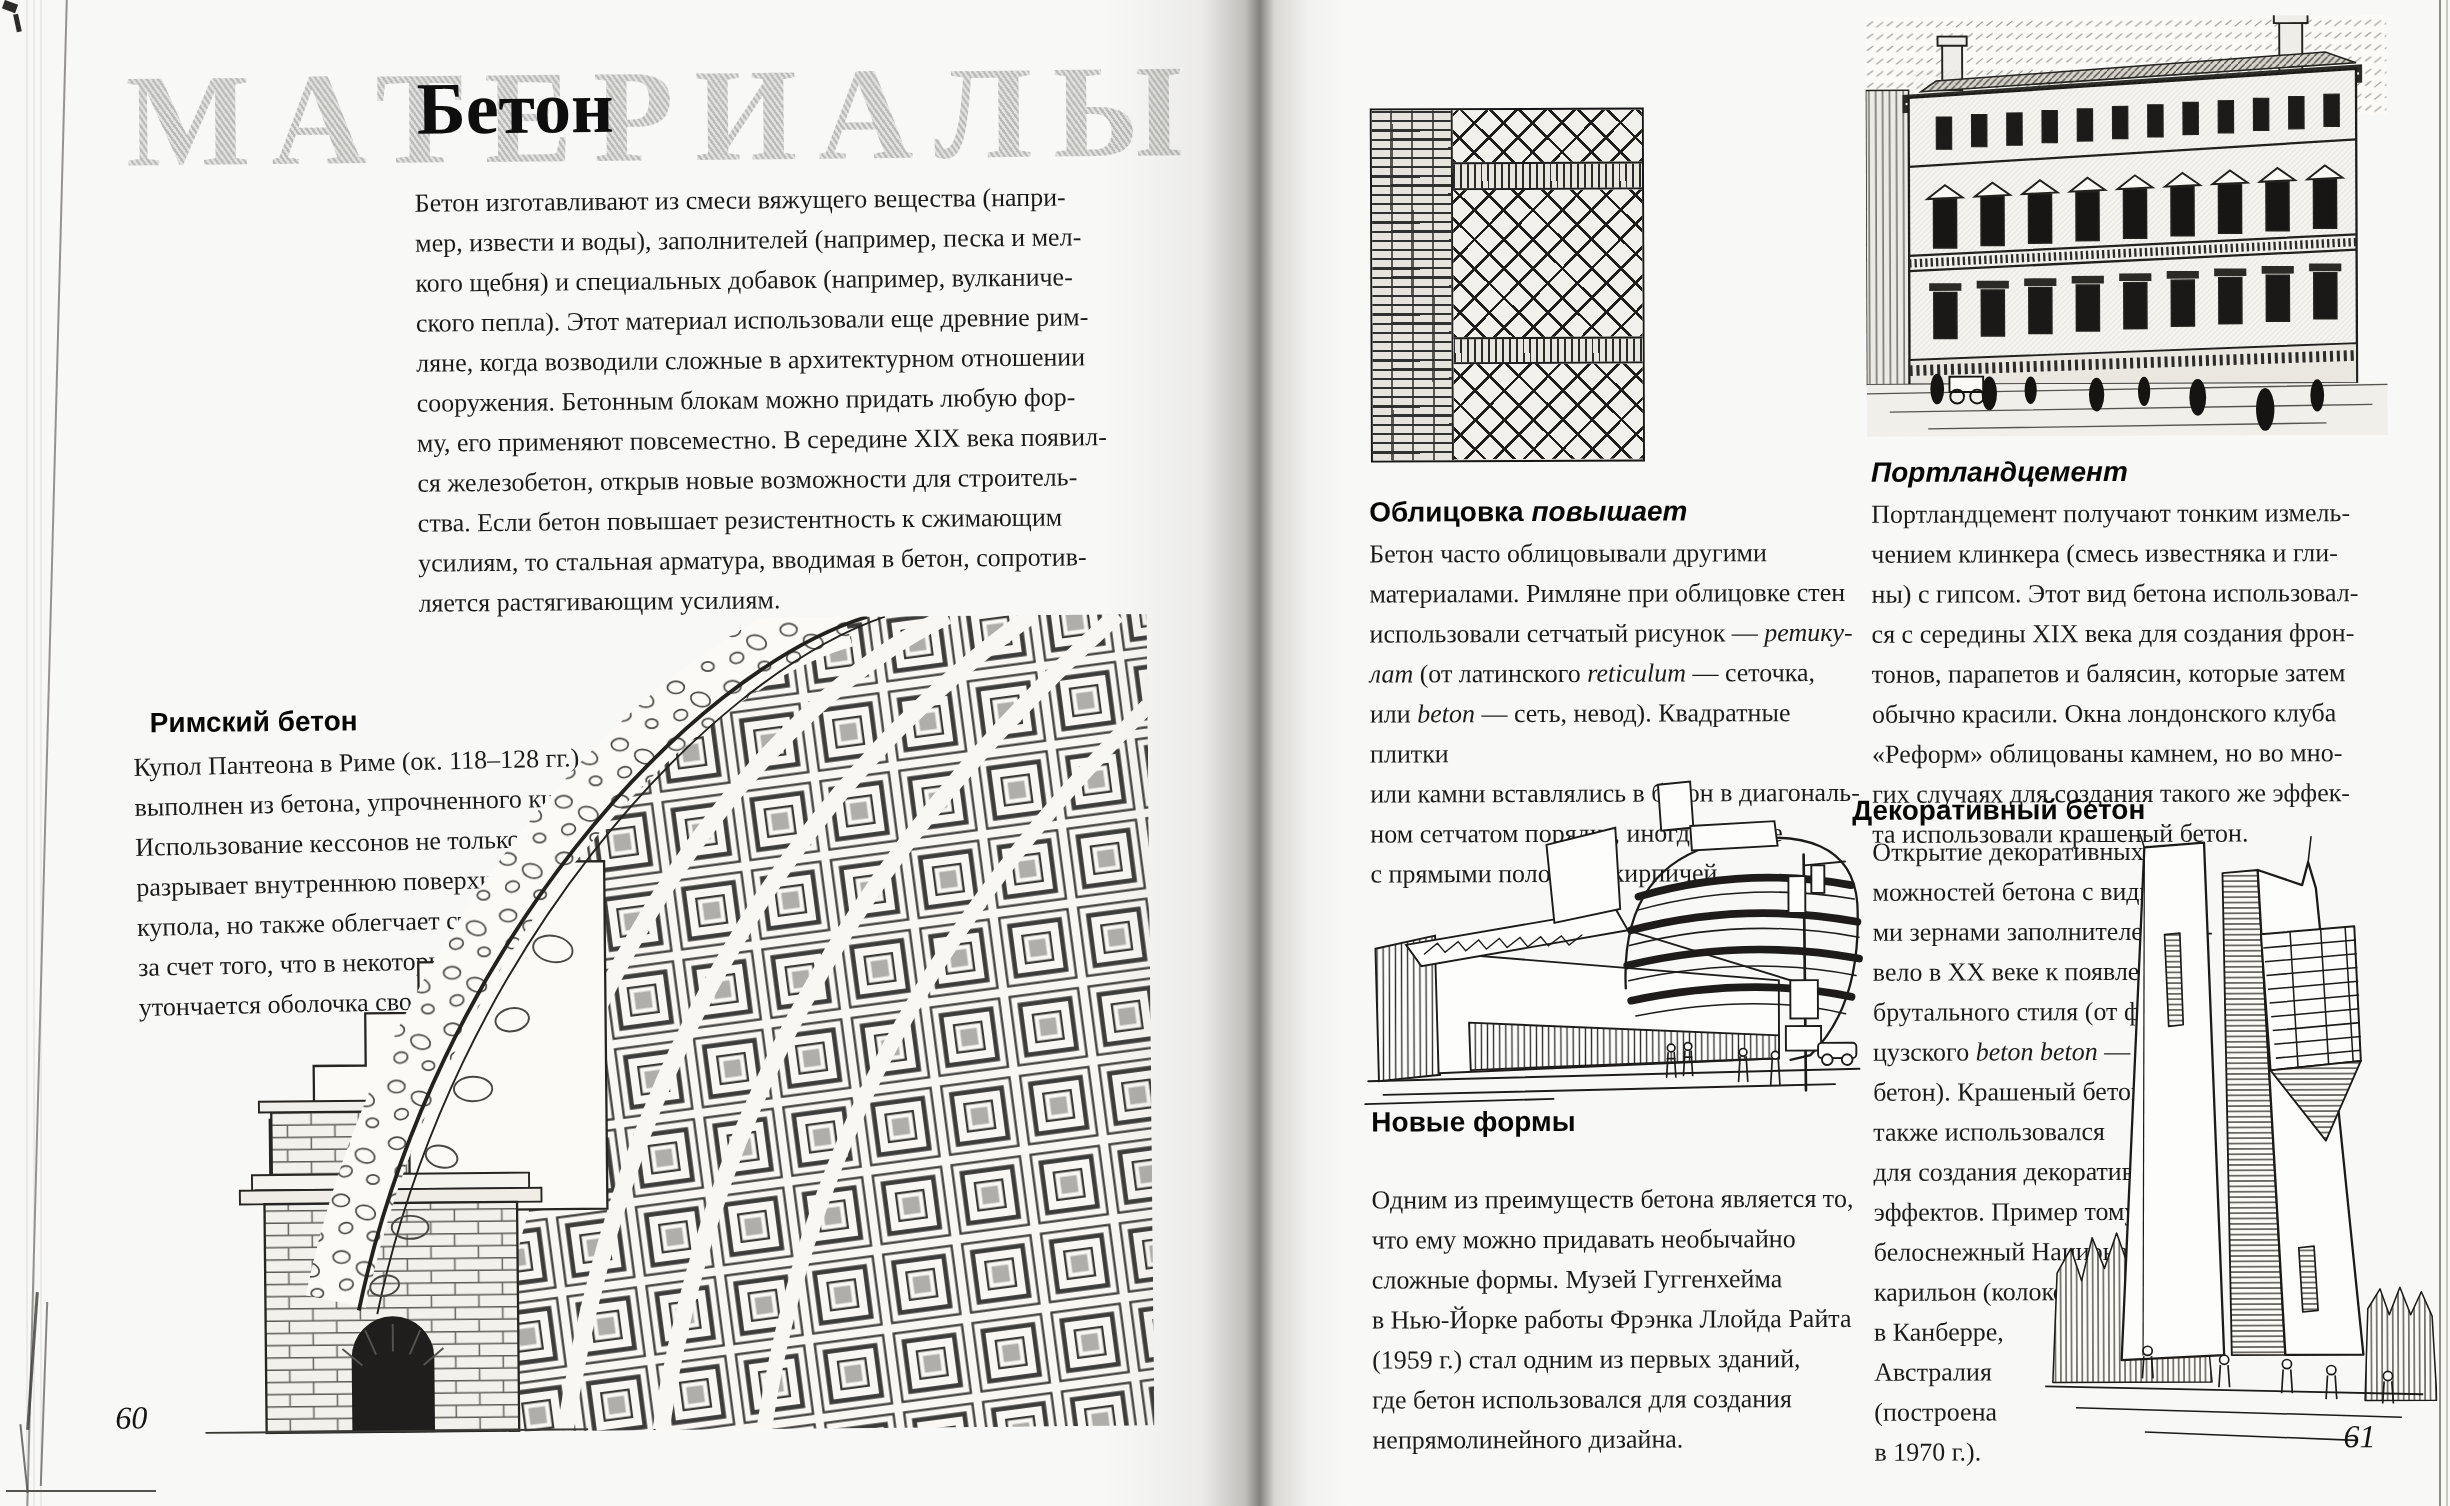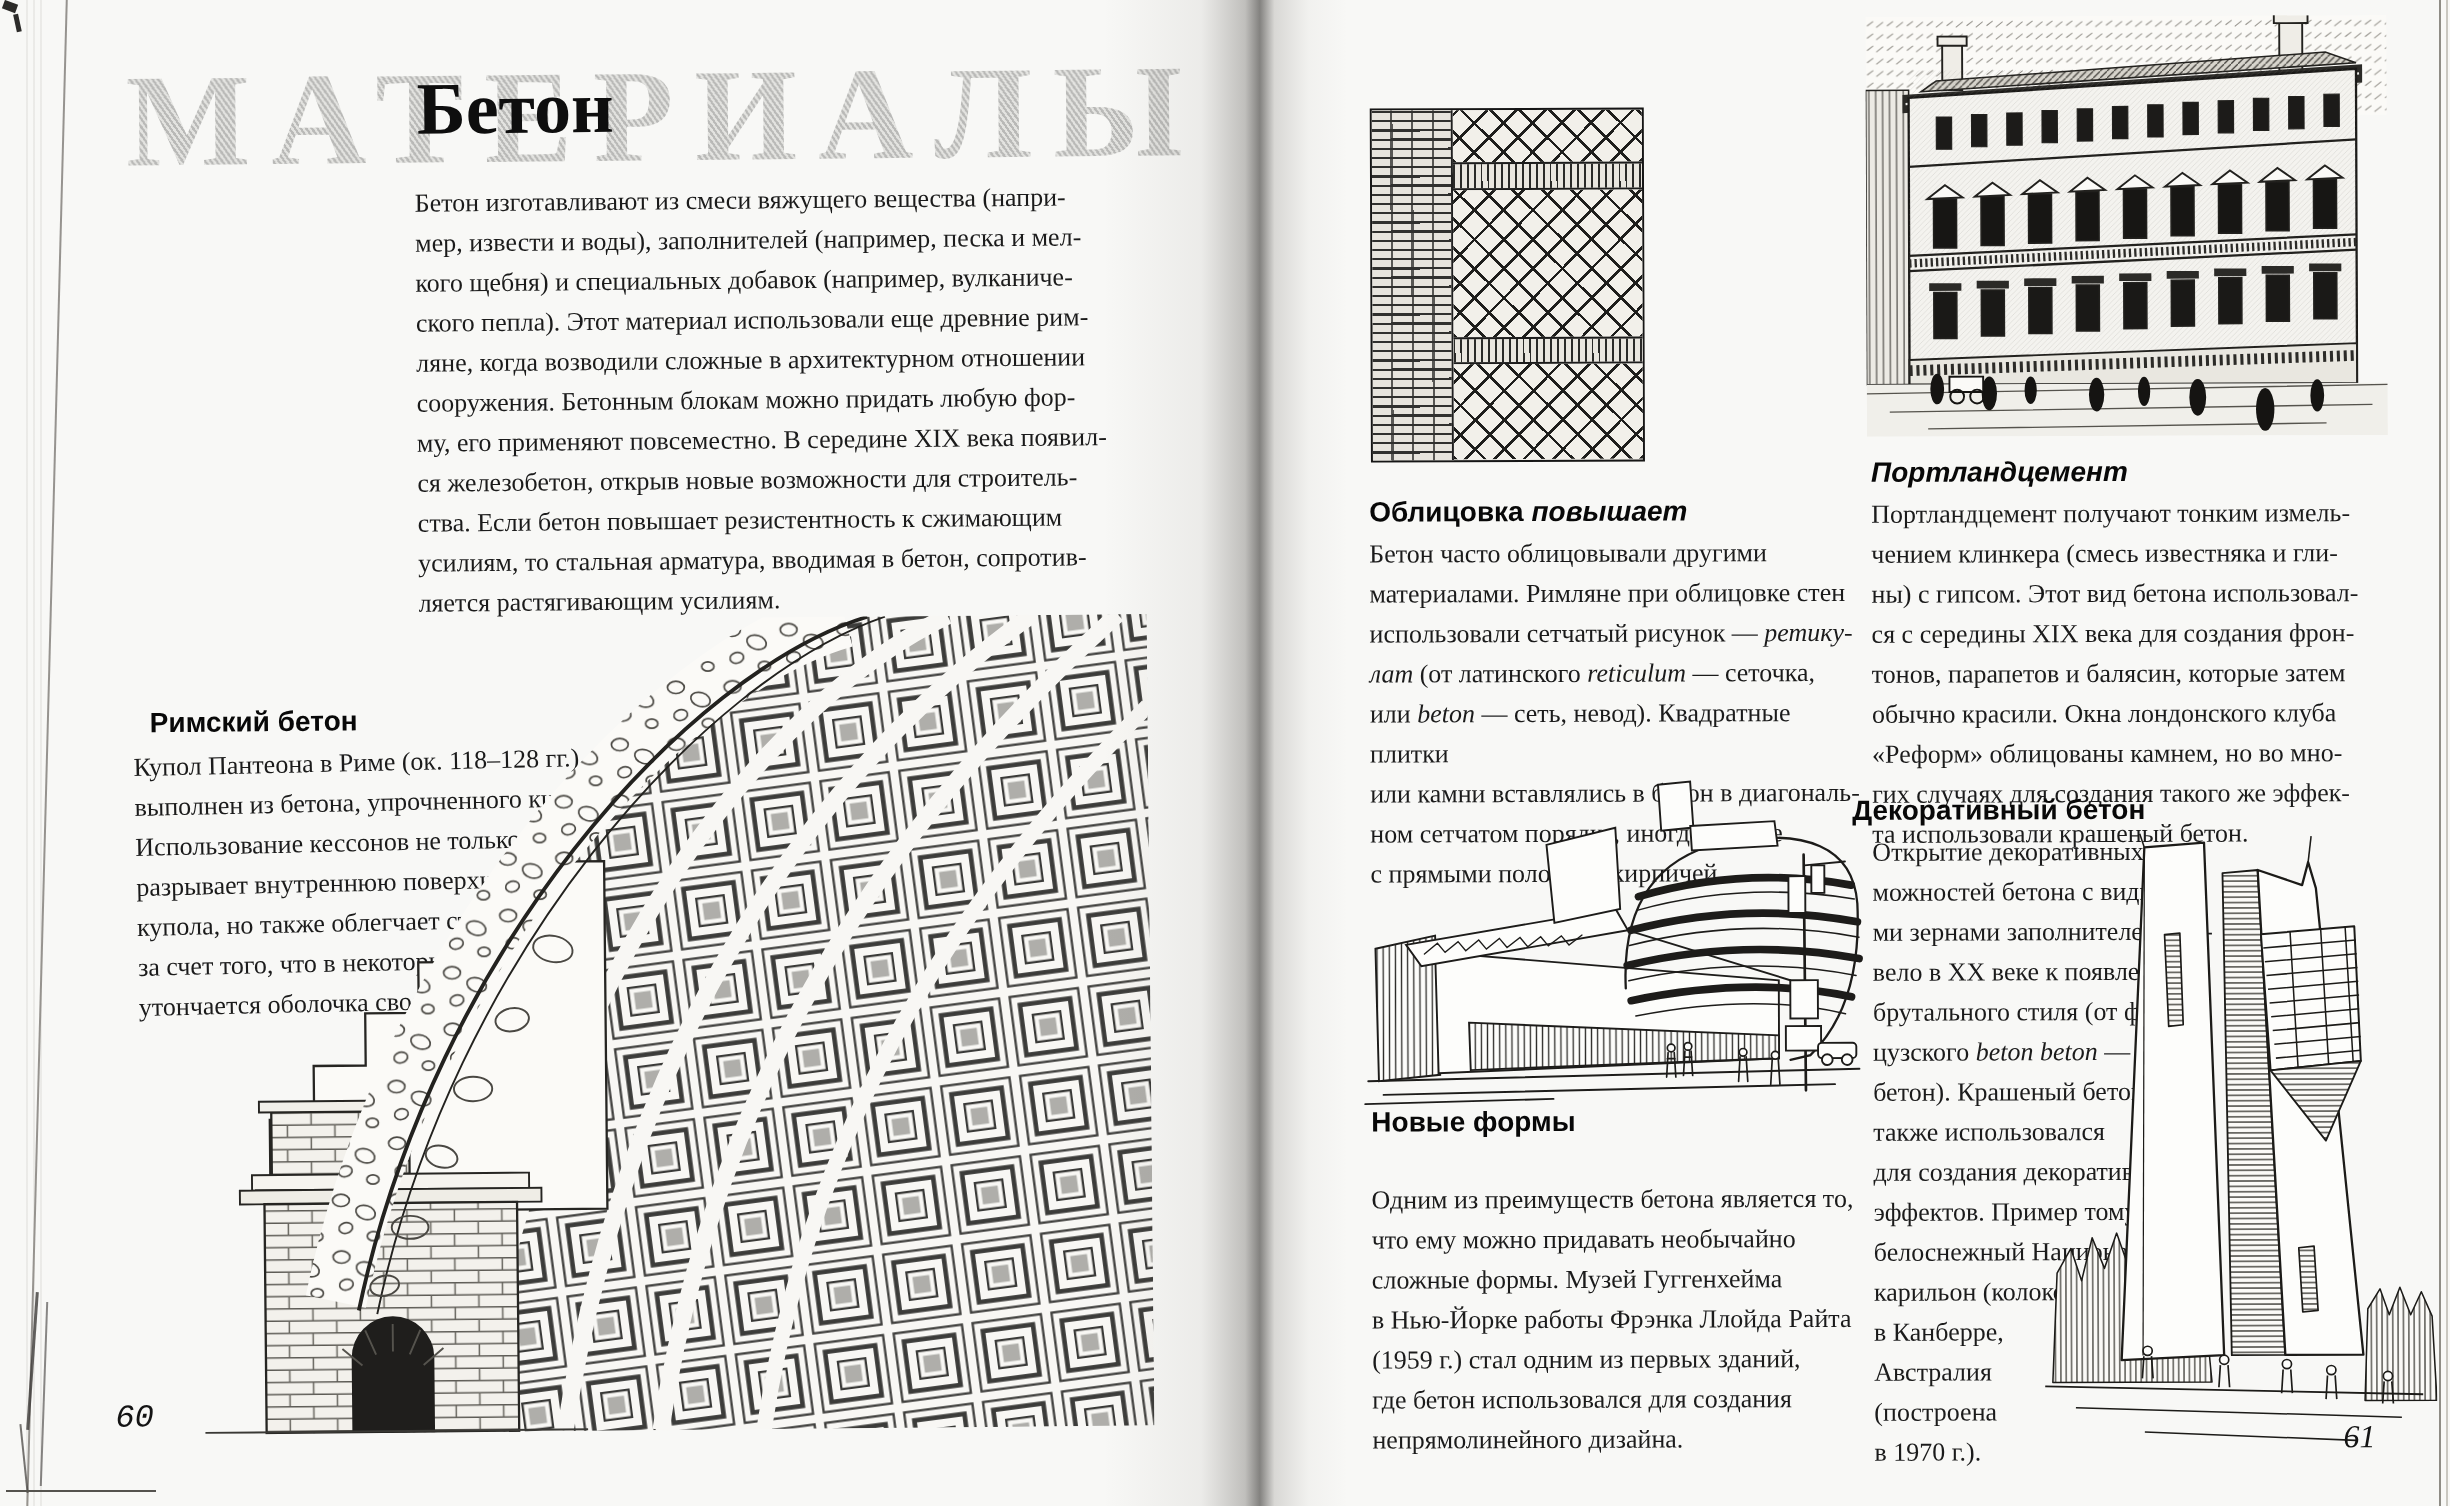--- a/index.html
+++ b/index.html
@@ -136,21 +136,21 @@
           <ellipse cx="414" cy="612" rx="25" ry="16"></ellipse>
           <ellipse cx="372" cy="700" rx="21" ry="14" transform="rotate(15 372 700)"></ellipse>
           <ellipse cx="330" cy="792" rx="24" ry="15"></ellipse>
           <ellipse cx="296" cy="868" rx="19" ry="13" transform="rotate(-12 296 868)"></ellipse>
         </g>
 
         <path d="M 60 1058 L 560 1058" stroke="#3a3935" stroke-width="2.5"></path>
       </svg>
     </div>
 
-    <div class="abs pagenum" style="left:109px;top:1395px;font-family:Liberation Mono, monospace;">60</div>
+    <div class="abs pagenum" style="left:109px;top:1395px;">60</div>
   </div>
 
   <div class="abs tilt-right" style="left:1194px;top:0;width:1256px;height:1507px;">
 
     <div class="ret-frame abs" style="left:178px;top:107px;">
       <div class="ret-left"></div>
       <div class="ret-right">
         <div class="ret-diamond" style="height:52px;"></div>
         <div class="ret-band" style="height:27.6px;"></div>
         <div class="ret-diamond" style="height:147px;"></div>

